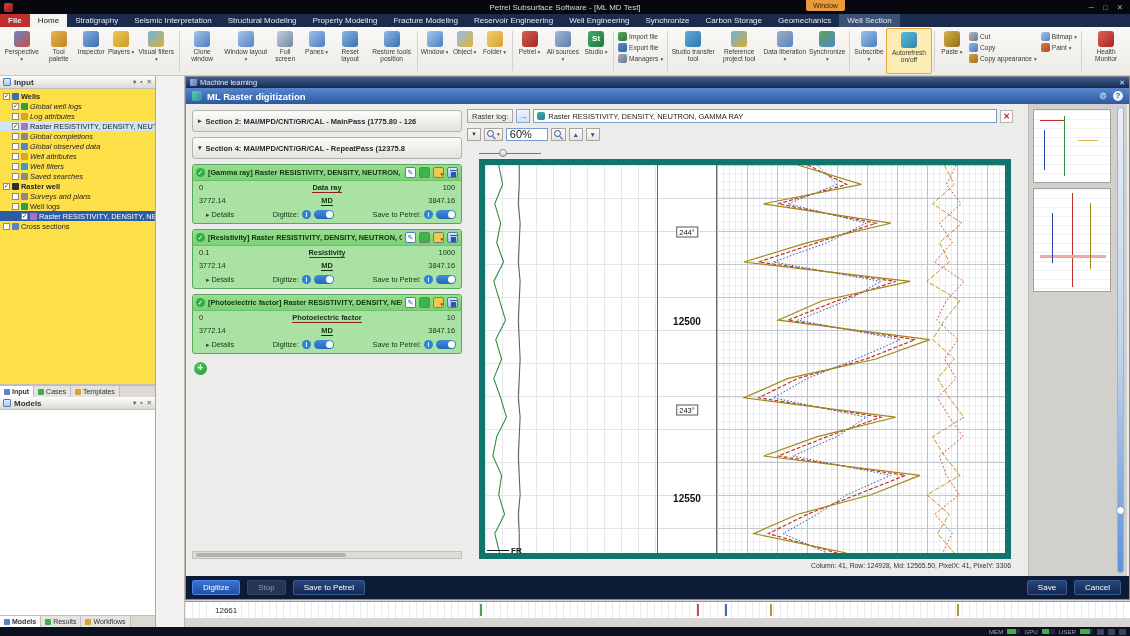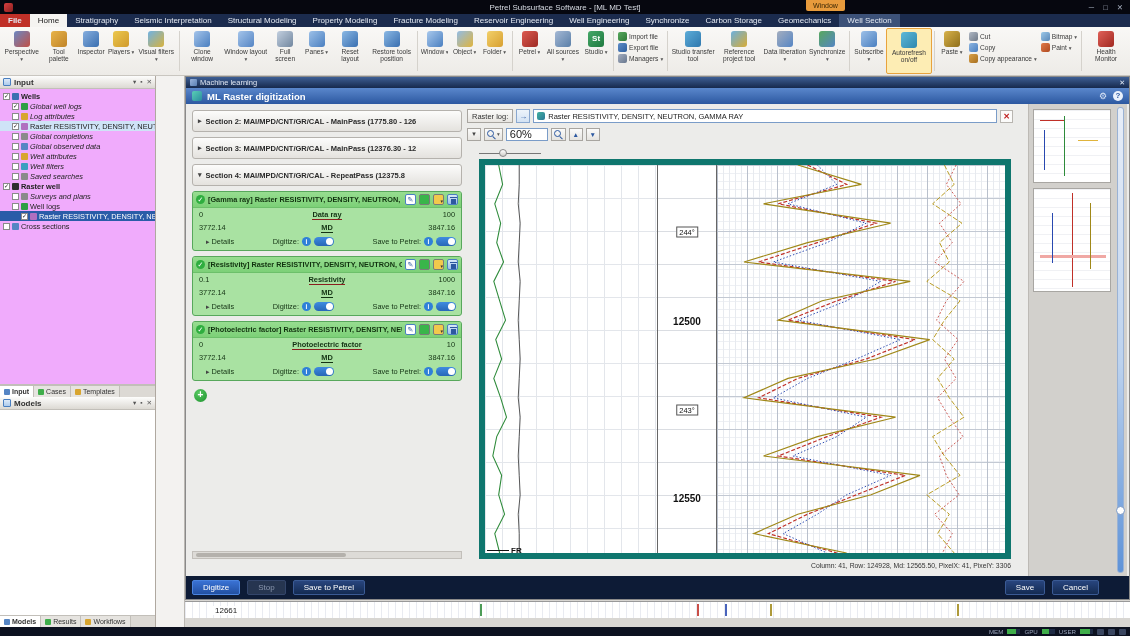--- a/index.html
+++ b/index.html
@@ -39,21 +39,21 @@
 .bg-edge{position:absolute;left:0;top:0;width:29px;height:551px;background:#f3f2f0;border-right:1px solid #bbb8b3;}
 .bg-strip{position:absolute;left:185px;top:601px;width:945px;height:17px;background:#fff;border-top:1px solid #999;background-image:repeating-linear-gradient(to right,#e9ebf1 0 1px,transparent 1px 7px);}
 .strip-depth{position:absolute;left:28px;top:4px;font-size:8px;color:#222;background:#fff;padding:0 2px;}
 .smark{position:absolute;top:2px;width:2px;height:12px;opacity:.85;}
 
 
 .left-panel{position:absolute;left:0;top:76px;width:156px;height:551px;background:#efeeeb;border-right:1px solid #aFa8a0;display:flex;flex-direction:column;z-index:3;}
 .pane-header{height:13px;background:linear-gradient(#fdfdfc,#dcd9d3);border-bottom:1px solid #c2bfb9;display:flex;align-items:center;font-size:8px;font-weight:bold;color:#333;padding:0 3px;gap:3px;flex:0 0 auto;}
 .ph-win{width:8px;height:8px;border:1px solid #4a7fc0;background:linear-gradient(#dce9f8,#aecbec);border-radius:1px;}
 .ph-icons{margin-left:auto;display:flex;gap:4px;font-size:6.5px;color:#555;font-weight:normal;}
-.tree{background:#f0abfc;height:296px;overflow:hidden;padding-top:2px;border-bottom:1px solid #c2bfb9;flex:0 0 auto;}
+.tree{background:#fde047;height:296px;overflow:hidden;padding-top:2px;border-bottom:1px solid #c2bfb9;flex:0 0 auto;}
 .titem{display:flex;align-items:center;height:10px;font-size:7.4px;color:#222;gap:2px;white-space:nowrap;overflow:hidden;padding-right:2px;}
 .titem .cb{width:7px;height:7px;border:1px solid #8a8a8a;background:#fff;font-size:6px;line-height:5px;color:#222;display:flex;align-items:center;justify-content:center;flex:0 0 auto;}
 .titem .ticon{width:7px;height:7px;border-radius:1px;flex:0 0 auto;}
 .titem.sel-light{background:#cfe3f7;}
 .titem.sel-dark{background:#2a5ca8;color:#fff;}
 .ltabs{height:12px;display:flex;background:#dcd9d4;border-top:1px solid #c2bfb9;flex:0 0 auto;}
 .ltab{padding:0 4px;font-size:7px;display:flex;align-items:center;gap:2px;border-right:1px solid #c2bfb9;background:#e6e4e0;color:#333;white-space:nowrap;}
 .ltab.active{background:#fff;font-weight:bold;}
 .ltico{width:6px;height:6px;border-radius:1px;background:#5585c4;}
 .ltab:nth-child(2) .ltico{background:#3fae4a;}
@@ -68,21 +68,21 @@
 .dlg-header{height:16px;background:linear-gradient(#5a87cc,#2c58a0);color:#fff;font-weight:bold;font-size:9.5px;display:flex;align-items:center;padding:0 6px;gap:5px;flex:0 0 auto;}
 .dlg-hicon{width:10px;height:10px;border-radius:2px;background:linear-gradient(135deg,#5ad0b4,#2a8ca0);}
 .hicons{margin-left:auto;display:flex;gap:6px;align-items:center;}
 .gear{font-size:9px;color:#dce6f6;font-weight:normal;}
 .help{width:10px;height:10px;border-radius:50%;background:#eaf1fc;color:#2c58a0;font-size:8px;line-height:10px;text-align:center;}
 .dlg-body{flex:1;position:relative;background:#ececea;overflow:hidden;}
 .dlg-footer{height:23px;background:#0d1b36;display:flex;align-items:center;padding:0 6px;gap:7px;flex:0 0 auto;}
 .btn{height:15px;padding:0 10px;border-radius:2px;font-size:8px;color:#fff;display:flex;align-items:center;background:linear-gradient(#28457e,#142b52);border:1px solid #3a5a94;white-space:nowrap;}
 .btn.primary{background:linear-gradient(#3a72d4,#2250a2);border-color:#4a84e0;}
 .btn.stop{background:#263550;color:#8a96ad;border-color:#33456a;}
-.footer-right{margin-left:auto;display:flex;gap:7px;margin-right:24px;}
+.footer-right{margin-left:auto;display:flex;gap:7px;margin-right:2px;}
 
 
 .sections-col{position:absolute;left:6px;top:6px;width:270px;display:flex;flex-direction:column;gap:5px;}
 .sec{height:22px;display:flex;align-items:center;gap:4px;background:linear-gradient(#fcfcfb,#e4e2de);border:1px solid #b5b2ad;border-radius:3px;padding:0 5px;font-size:7.5px;font-weight:bold;color:#2a2a2a;flex:0 0 auto;}
 .seclabel{white-space:nowrap;overflow:hidden;}
 .chev{color:#444;font-size:7px;flex:0 0 auto;}
 .card{border:1px solid #58a85c;border-radius:3px;background:#a9e2a2;overflow:hidden;flex:0 0 auto;}
 .card-h{display:flex;align-items:center;gap:3px;background:linear-gradient(#97dd90,#7cd077);padding:2px 3px;border-bottom:1px solid #6cc06a;}
 .chk{width:9px;height:9px;border-radius:50%;background:#2fae3f;color:#fff;font-size:7px;line-height:9px;text-align:center;flex:0 0 auto;}
 .card-title{font-size:7.3px;font-weight:bold;color:#11320f;white-space:nowrap;overflow:hidden;flex:1;}
@@ -509,24 +509,20 @@
       </span>
     </div>
     <div class="dlg-body">
 
       <div class="sections-col">
           <div class="sec">
             <span class="chev">▸</span>
             <span class="seclabel">Section 2: MAI/MPD/CNT/GR/CAL - MainPass (1775.80 - 126</span>
           </div>
           <div class="sec">
-            <span class="chev">▸</span>
-            <span class="seclabel">Section 3: MAI/MPD/CNT/GR/CAL - MainPass (12376.30 - 12</span>
-          </div>
-          <div class="sec">
             <span class="chev">▾</span>
             <span class="seclabel">Section 4: MAI/MPD/CNT/GR/CAL - RepeatPass (12375.8</span>
           </div>
           <div class="card">
             <div class="card-h">
               <span class="chk">✓</span>
               <span class="card-title">[Gamma ray] Raster RESISTIVITY, DENSITY, NEUTRON, G</span>
               <span class="cic">✎</span>
               <span class="swatch green"></span>
               <span class="swatch yellow">▾</span>

